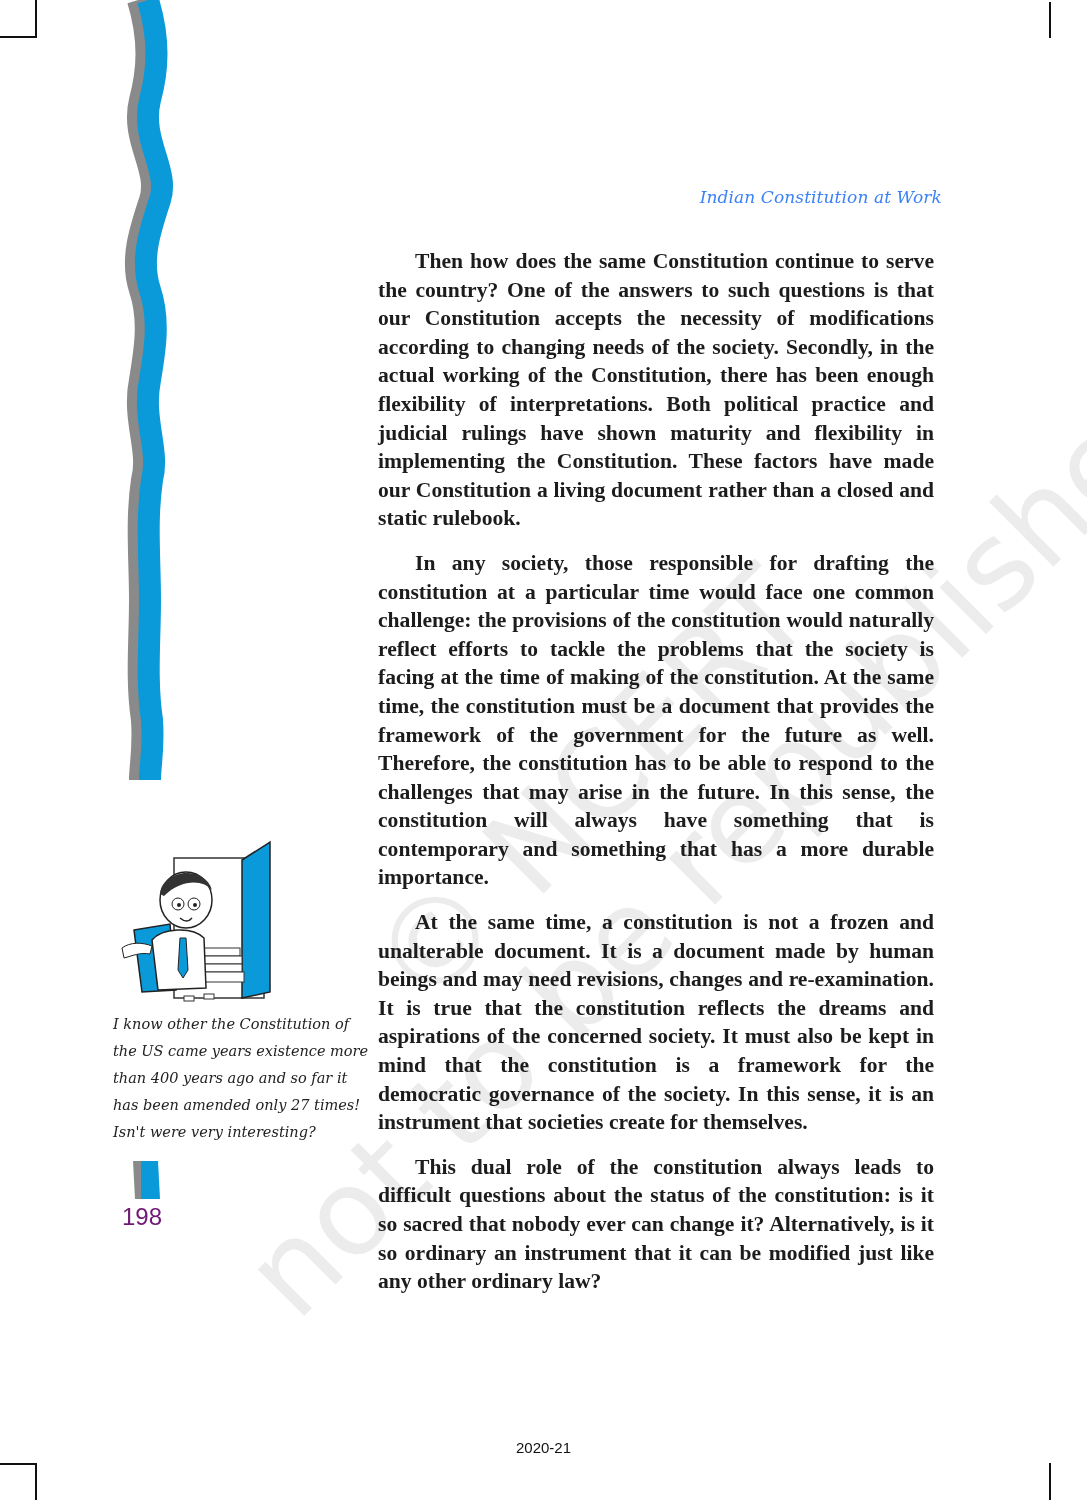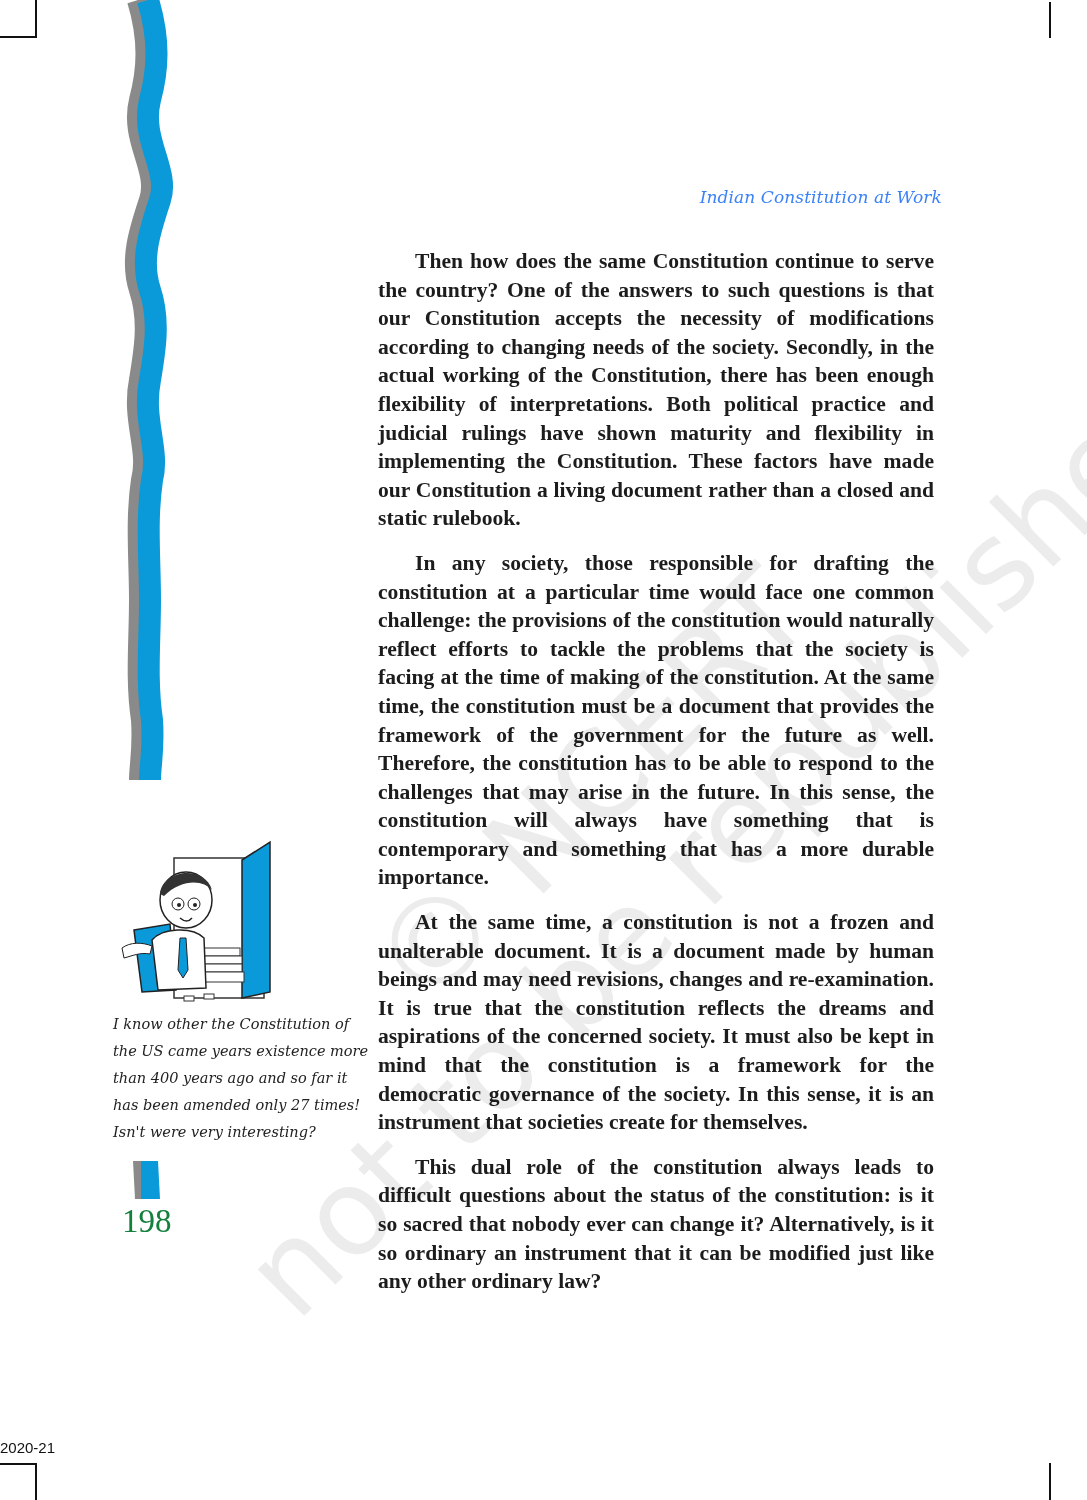--- a/index.html
+++ b/index.html
@@ -30,24 +30,24 @@
     .illustration { position: absolute; left: 112px; top: 820px; width: 170px; height: 185px; }
     .caption {
       position: absolute; left: 113px; top: 1011px; width: 240px;
       font-family: "DejaVu Serif", serif; font-style: italic;
       font-size: 14.5px; line-height: 27px; color: #222;
     }
     .caption span { display: block; white-space: nowrap; }
     .page-tab { position: absolute; left: 133px; top: 1161px; width: 28px; height: 38px; }
     .page-number {
       position: absolute; left: 122px; top: 1203px;
-      font-family: Liberation Serif, serif; font-size: 33px; color: #15803d;
+      font-family: Liberation Sans, sans-serif; font-size: 24px; color: #701a75;
     }
     .footer-year {
-      position: absolute; left: 0; width: 1087px; top: 1439px; 
+      position: absolute; left: 0; width: 1087px; top: 1439px; text-align: center;
       font-family: "Liberation Sans", sans-serif; font-size: 15px; color: #111;
     }
     .watermark {
       position: absolute; pointer-events: none;
       font-family: "DejaVu Sans", sans-serif; color: rgba(170,170,170,0.22);
       transform-origin: left top; white-space: nowrap;
     }
     .wm1 { left: 345px; top: 935px; font-size: 120px; transform: rotate(-45deg); }
     .wm2 { left: 218px; top: 1245px; font-size: 120px; transform: rotate(-45deg); }
   </style>

